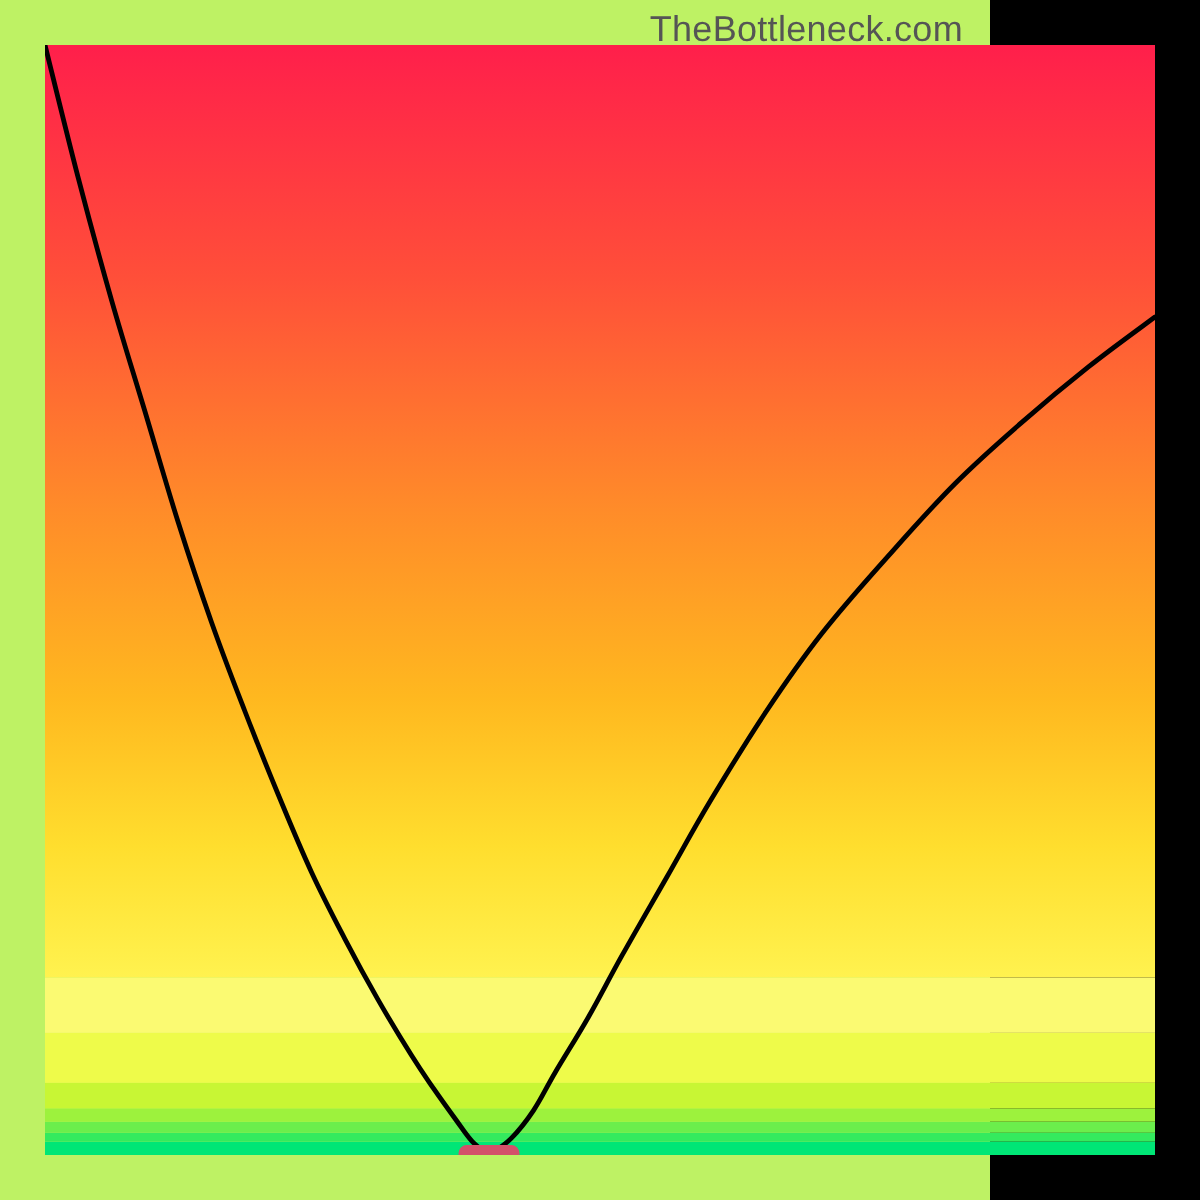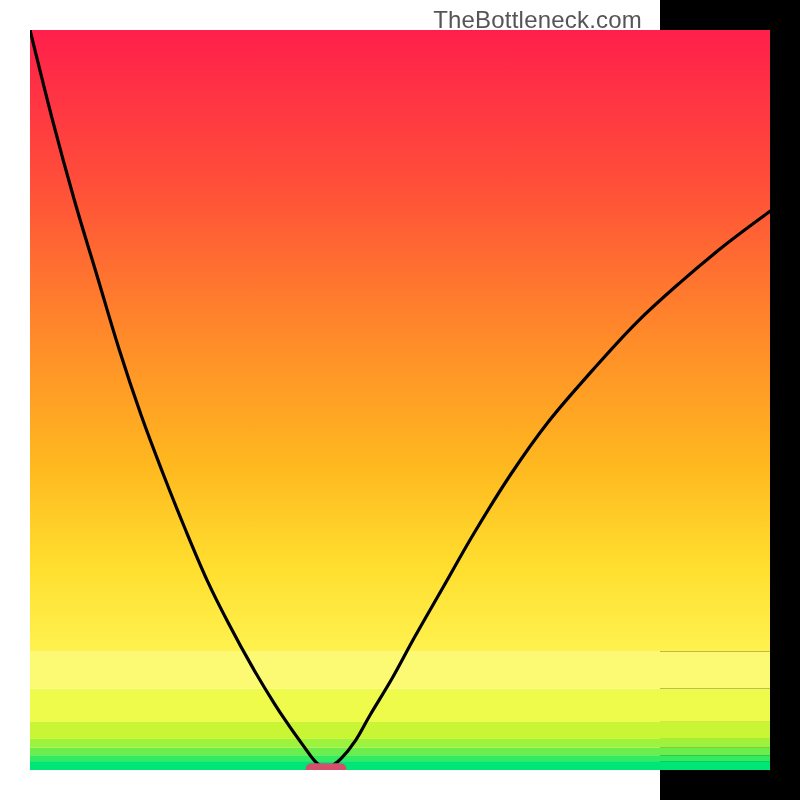--- a/index.html
+++ b/index.html
@@ -8,21 +8,21 @@
     width: 800px;
     height: 800px;
     overflow: hidden;
     background: #000;
     font-family: Arial, Helvetica, sans-serif;
   }
   .frame {
     position: relative;
     width: 660px;
     height: 800px;
-    background: #ffffff;
+    background: #bef264;
   }
   .watermark {
     position: absolute;
     top: 6px;
     right: 18px;
     color: #555;
     font-size: 24px;
     font-weight: 500;
     letter-spacing: 0.2px;
     z-index: 10;

